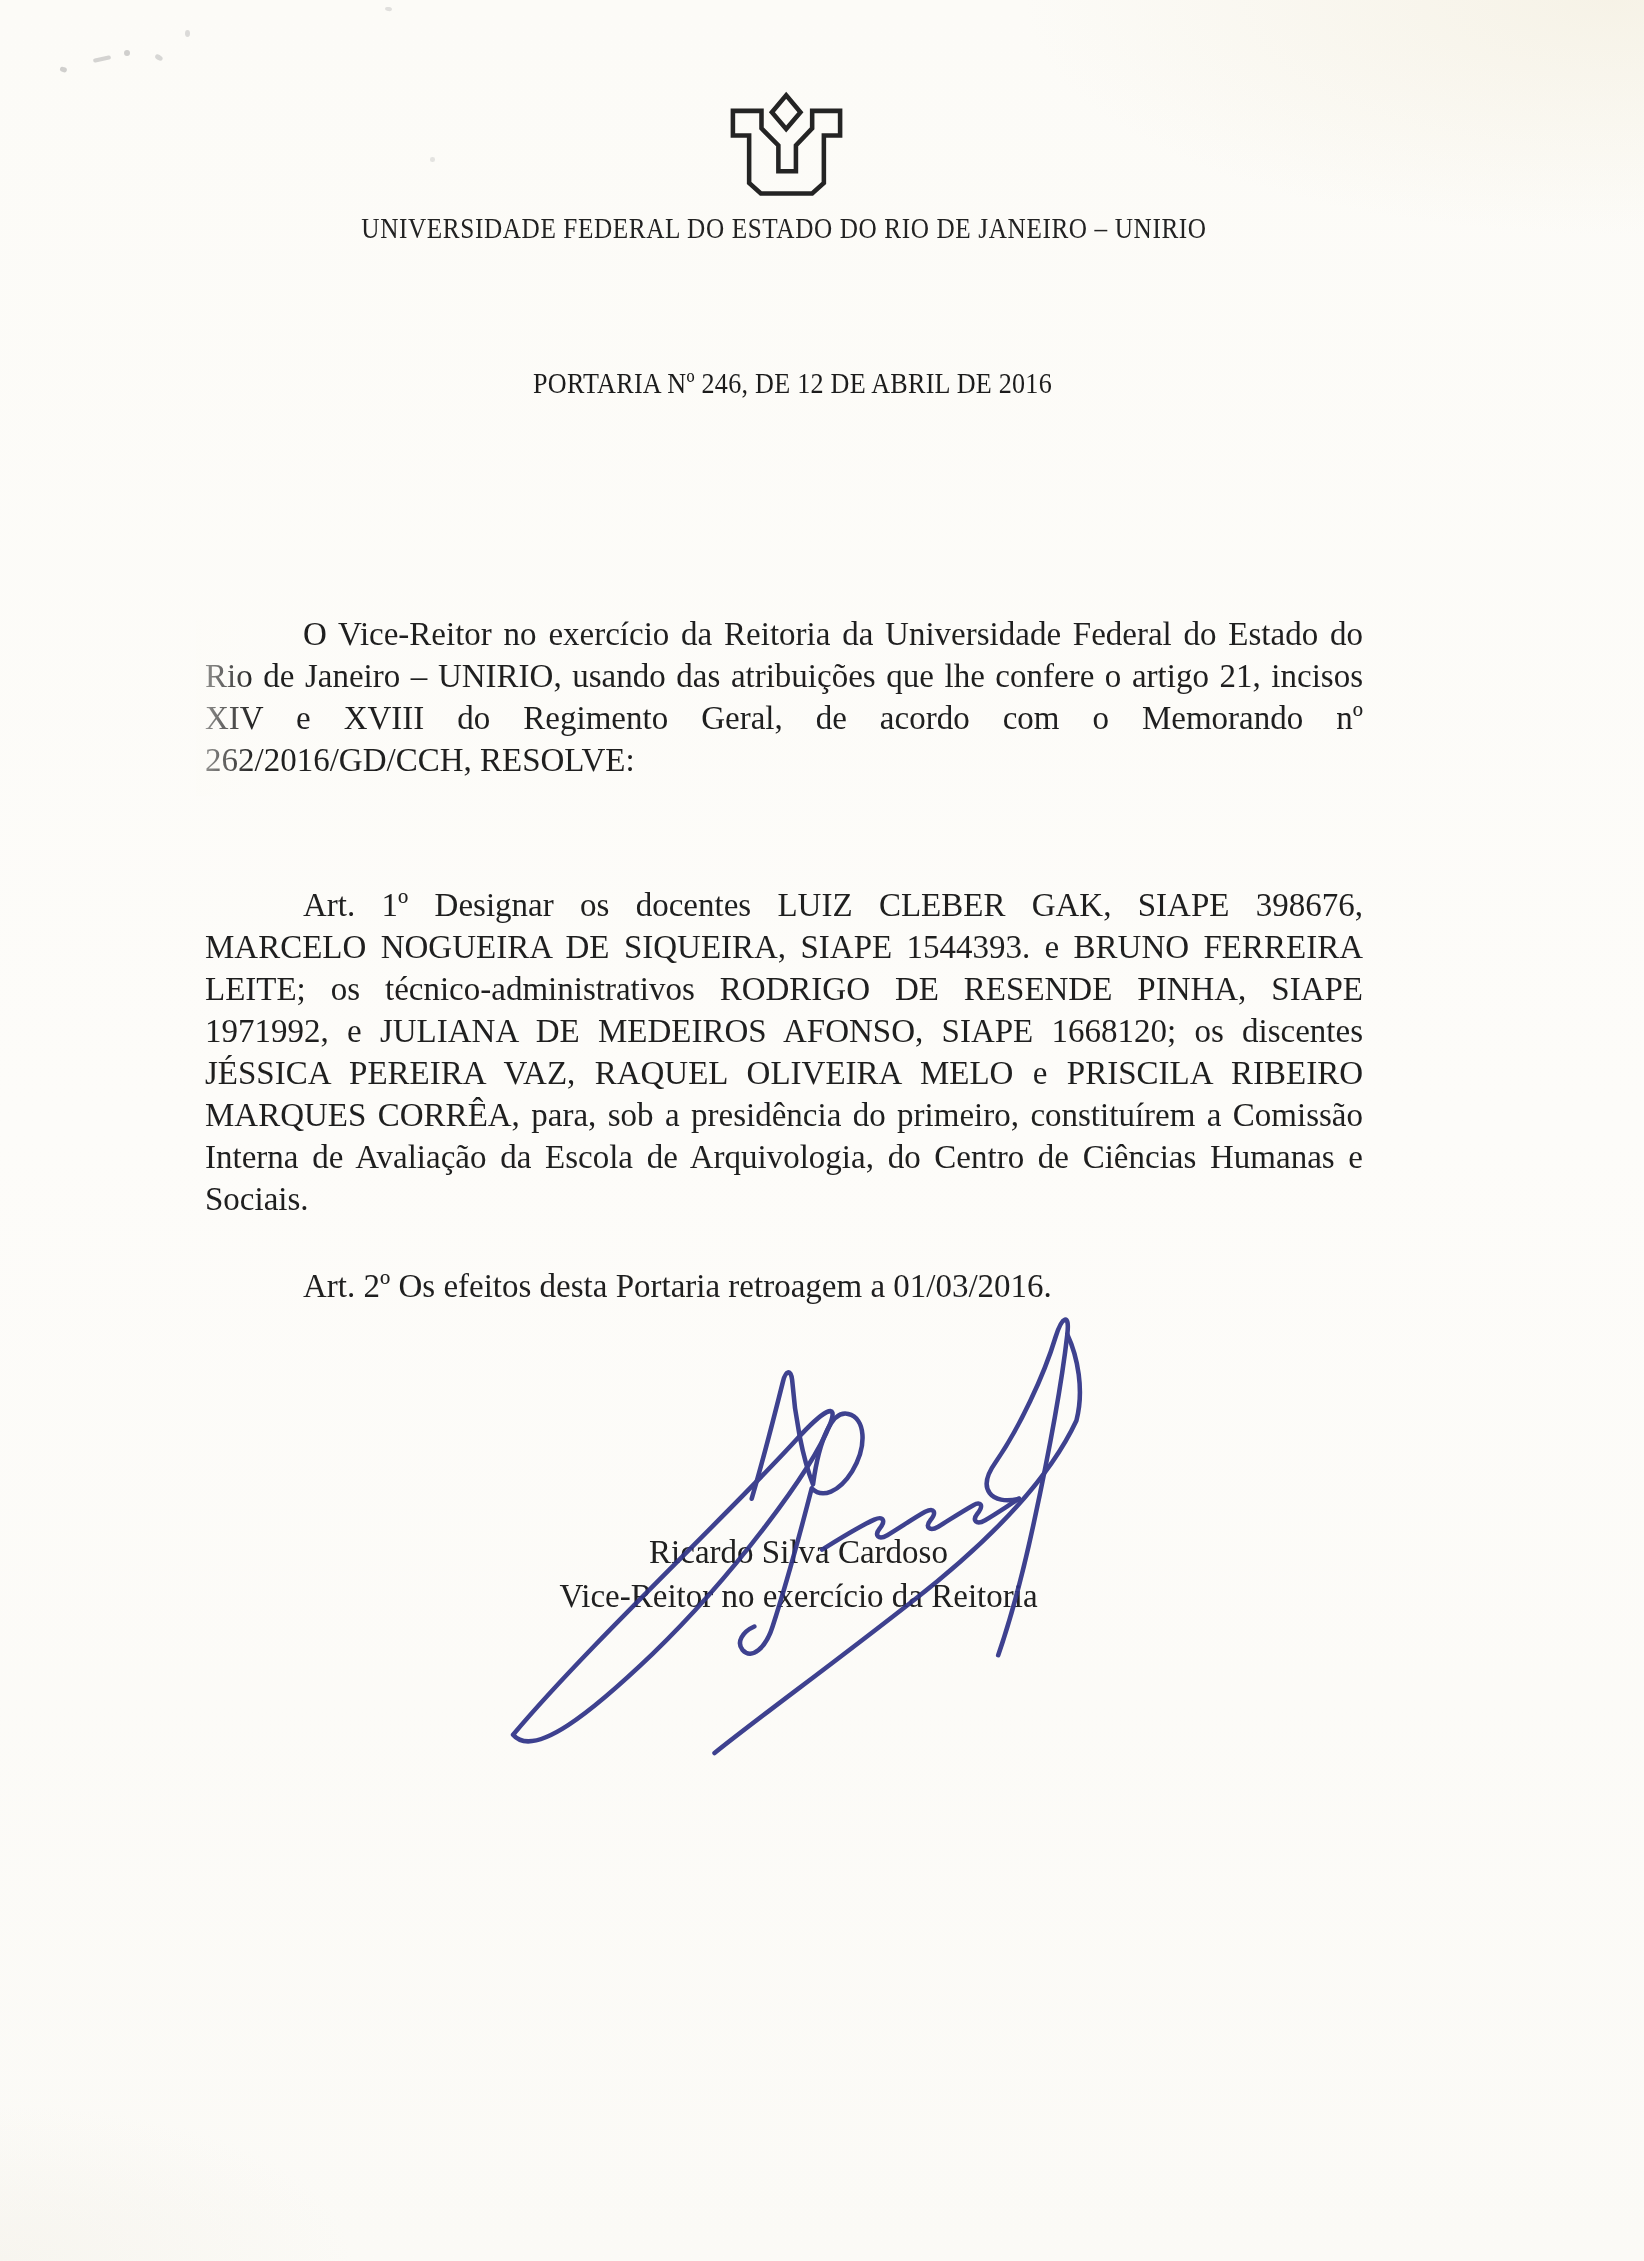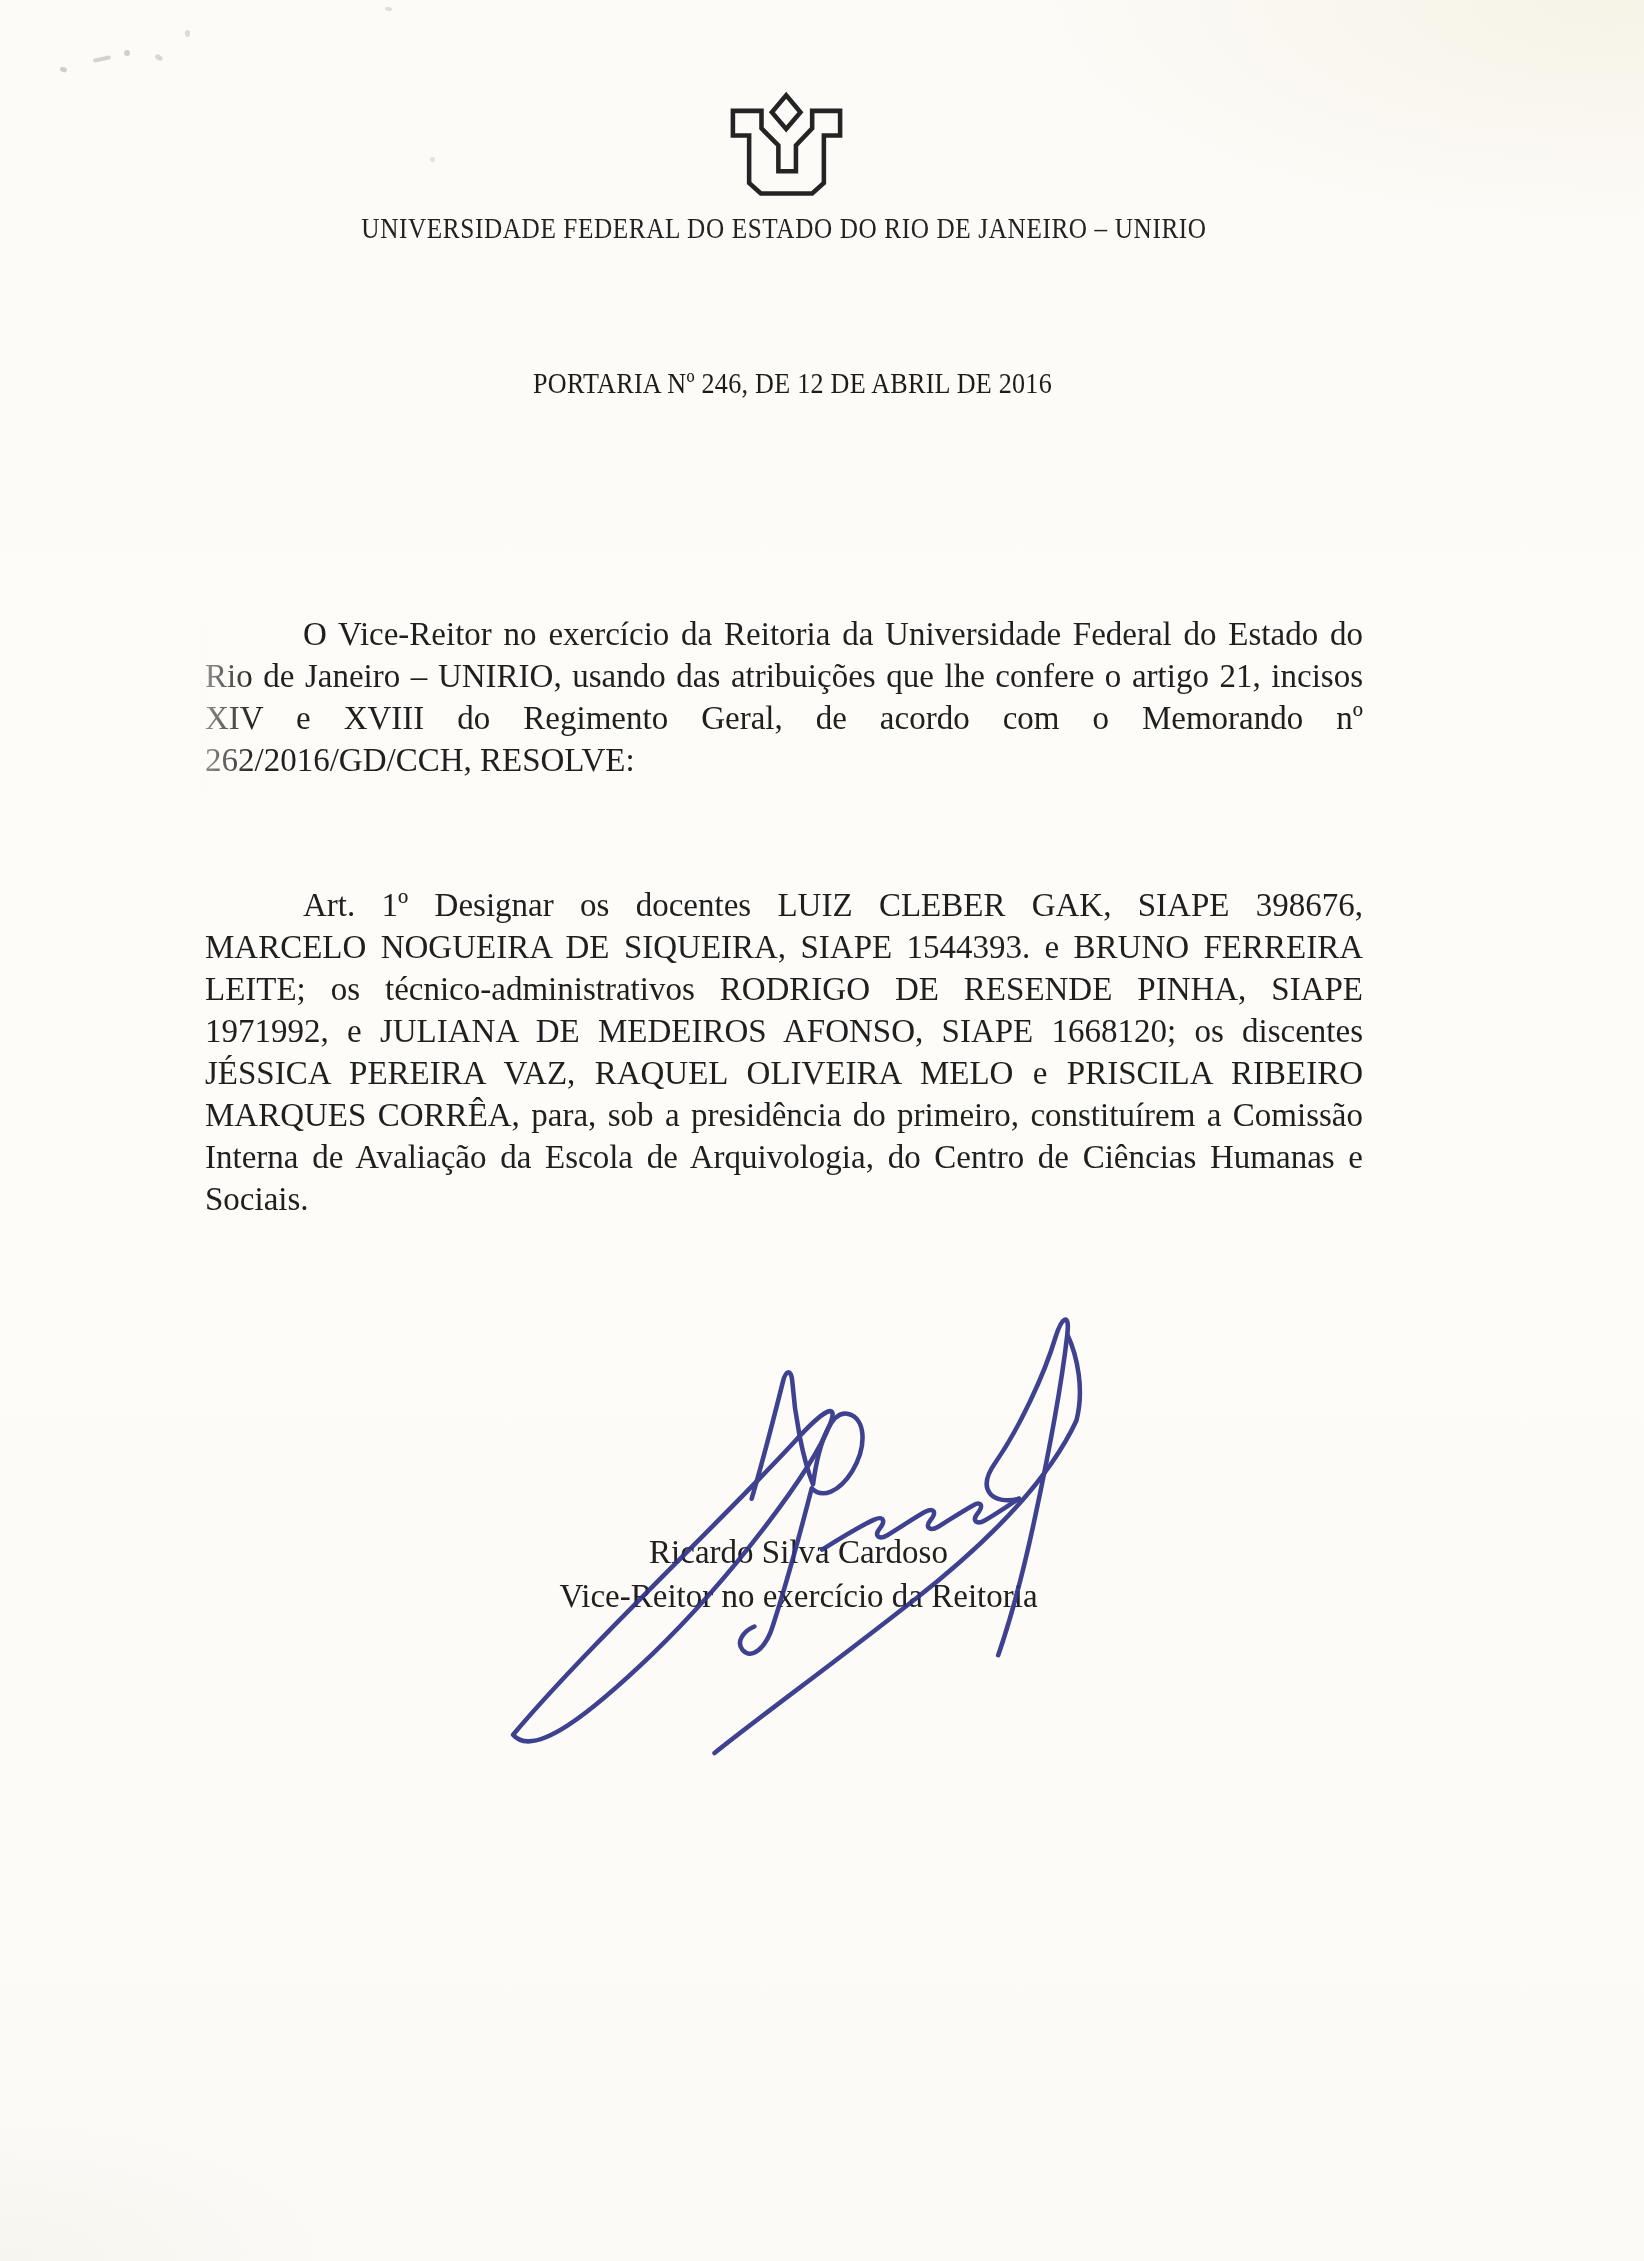--- a/index.html
+++ b/index.html
@@ -83,20 +83,21 @@
     <path d="M82 -2 L104 24 L82 50 L60 24 Z" fill="none" stroke="#242424" stroke-width="7"></path>
     <path d="M0 22 H44 V49 L70 75 V115 H97 V75 L122 49 V22 H165 V60 H140 V133 L122 149 H43 L25 133 V60 H0 Z" fill="none" stroke="#242424" stroke-width="7" stroke-linejoin="miter"></path>
   </svg>
 
   <div class="org-name">UNIVERSIDADE FEDERAL DO ESTADO DO RIO DE JANEIRO – UNIRIO</div>
 
   <div class="doc-title">PORTARIA Nº 246, DE 12 DE ABRIL DE 2016</div>
 
   <p class="para p1">O Vice-Reitor no exercício da Reitoria da Universidade Federal do Estado do Rio de Janeiro – UNIRIO, usando das atribuições que lhe confere o artigo 21, incisos XIV e XVIII do Regimento Geral, de acordo com o Memorando nº 262/2016/GD/CCH, RESOLVE:</p>
   <p class="para p2">Art. 1º Designar os docentes LUIZ CLEBER GAK, SIAPE 398676, MARCELO NOGUEIRA DE SIQUEIRA, SIAPE 1544393. e BRUNO FERREIRA LEITE; os técnico-administrativos RODRIGO DE RESENDE PINHA, SIAPE 1971992, e JULIANA DE MEDEIROS AFONSO, SIAPE 1668120; os discentes JÉSSICA PEREIRA VAZ, RAQUEL OLIVEIRA MELO e PRISCILA RIBEIRO MARQUES CORRÊA, para, sob a presidência do primeiro, constituírem a Comissão Interna de Avaliação da Escola de Arquivologia, do Centro de Ciências Humanas e Sociais.</p>
+  <p class="para p3">Art. 2º Os efeitos desta Portaria retroagem a 01/03/2016.</p>
 
   <div class="fade-left"></div>
 
   <div class="sig-block">
     <div>Ricardo Silva Cardoso</div>
     <div>Vice-Reitor no exercício da Reitoria</div>
   </div>
 
   <svg class="sig-ink" width="639" height="509" viewBox="0 0 980 780" aria-hidden="true">
     <g fill="none" stroke="#303488" stroke-width="7" stroke-linecap="round" stroke-linejoin="round" opacity="0.93">

